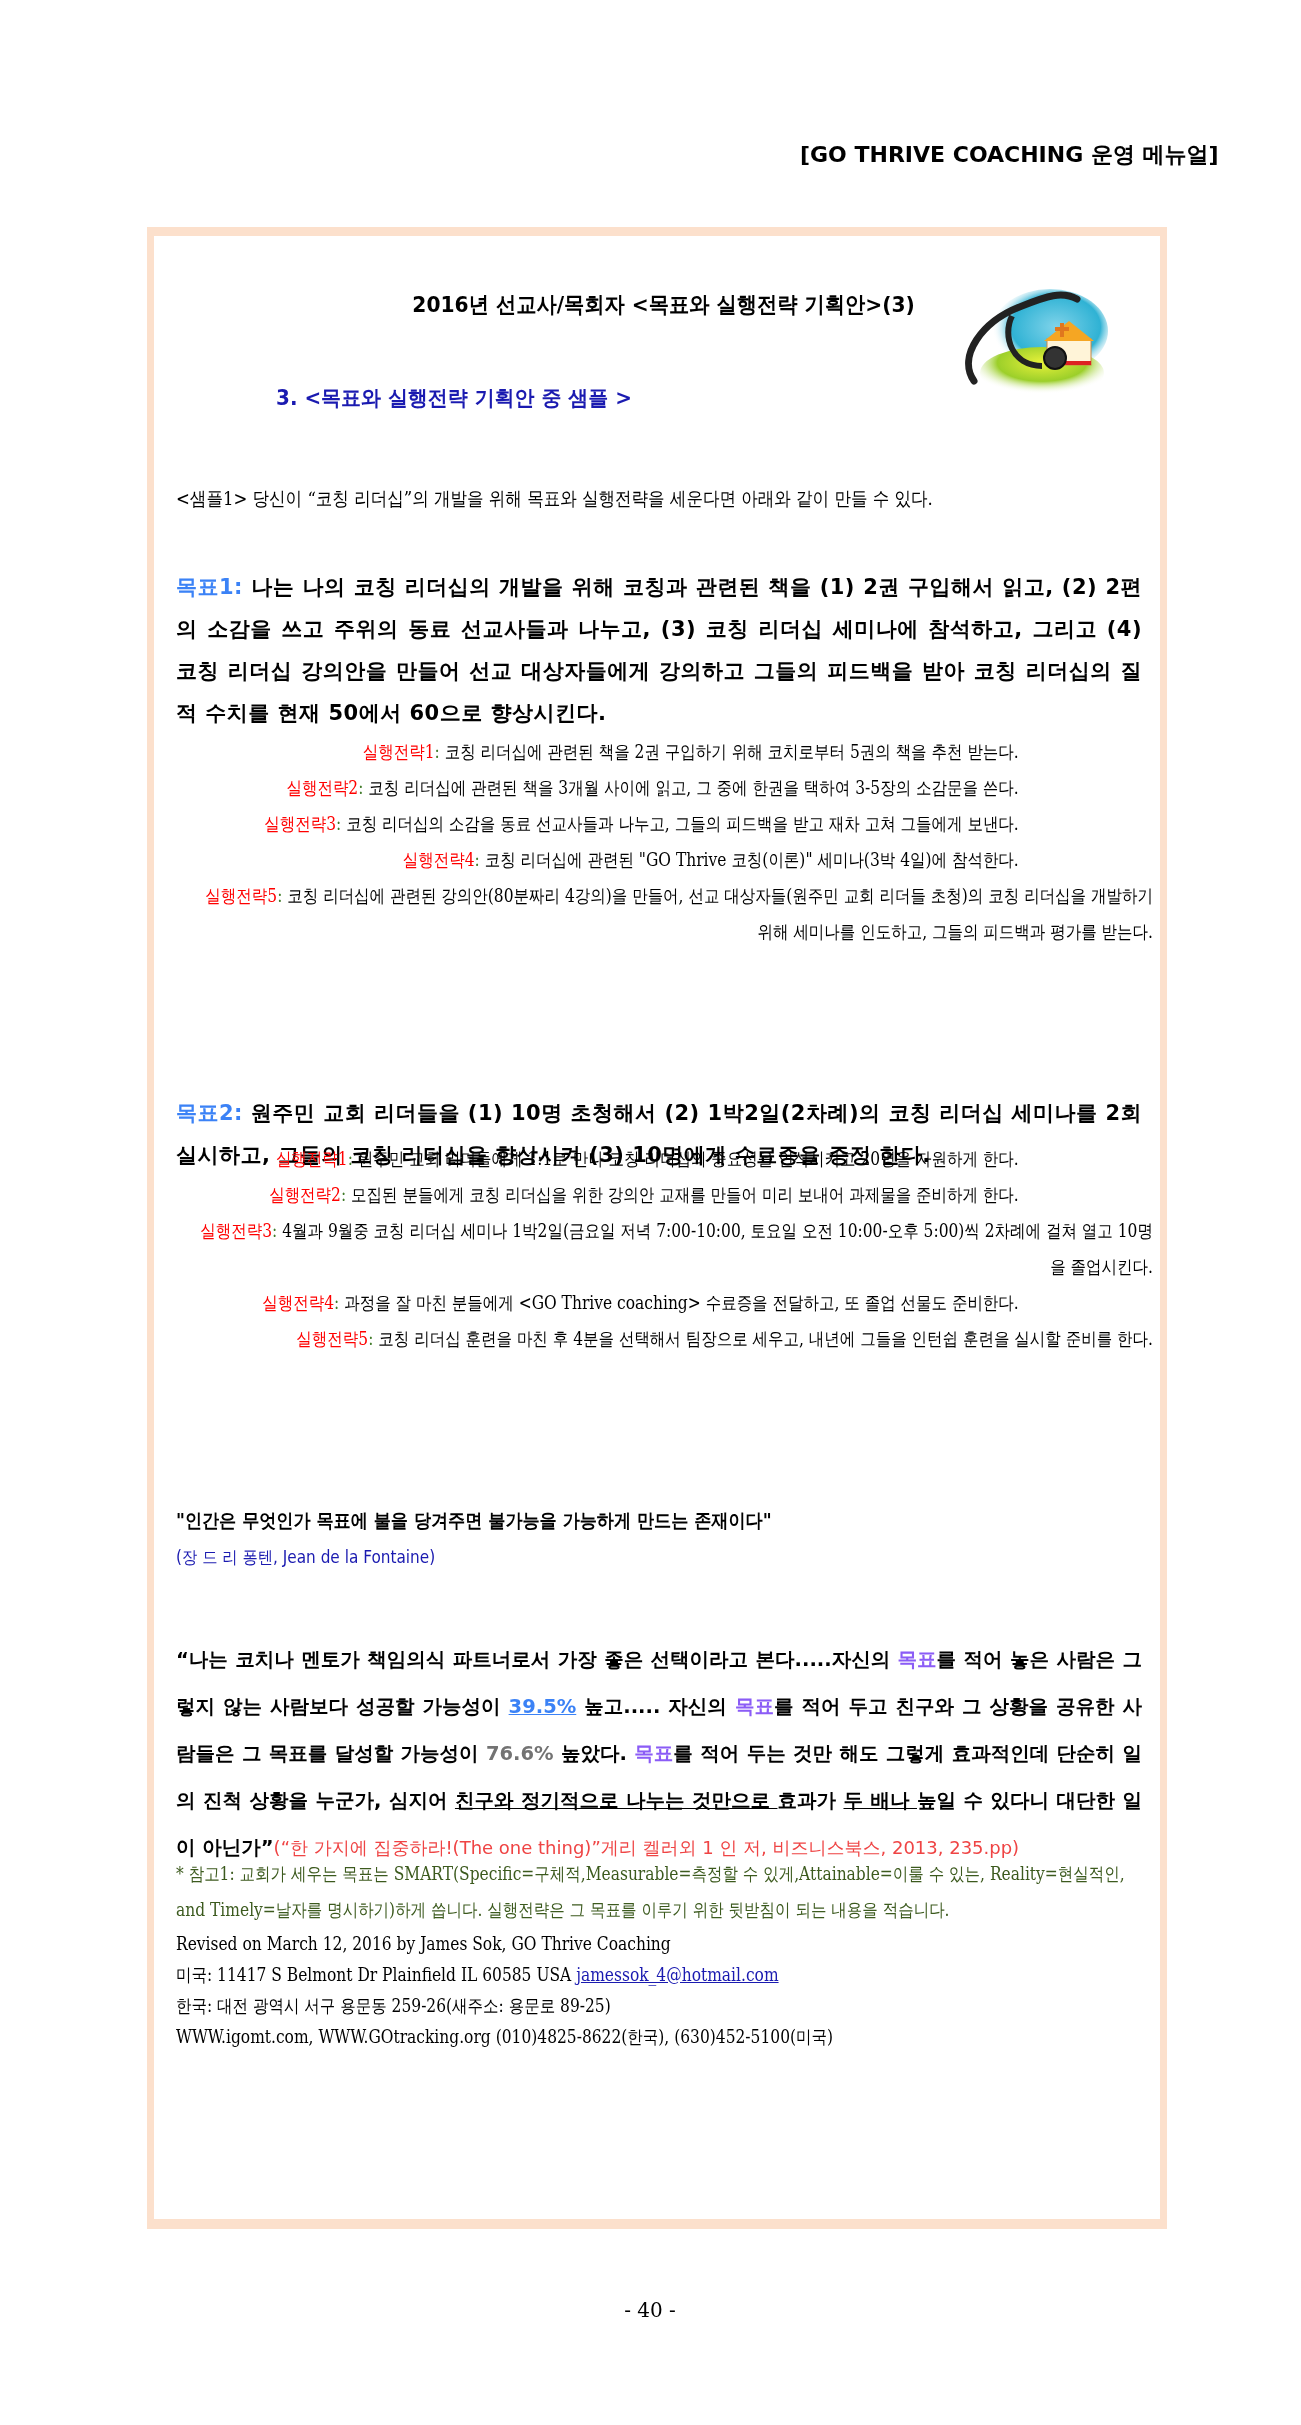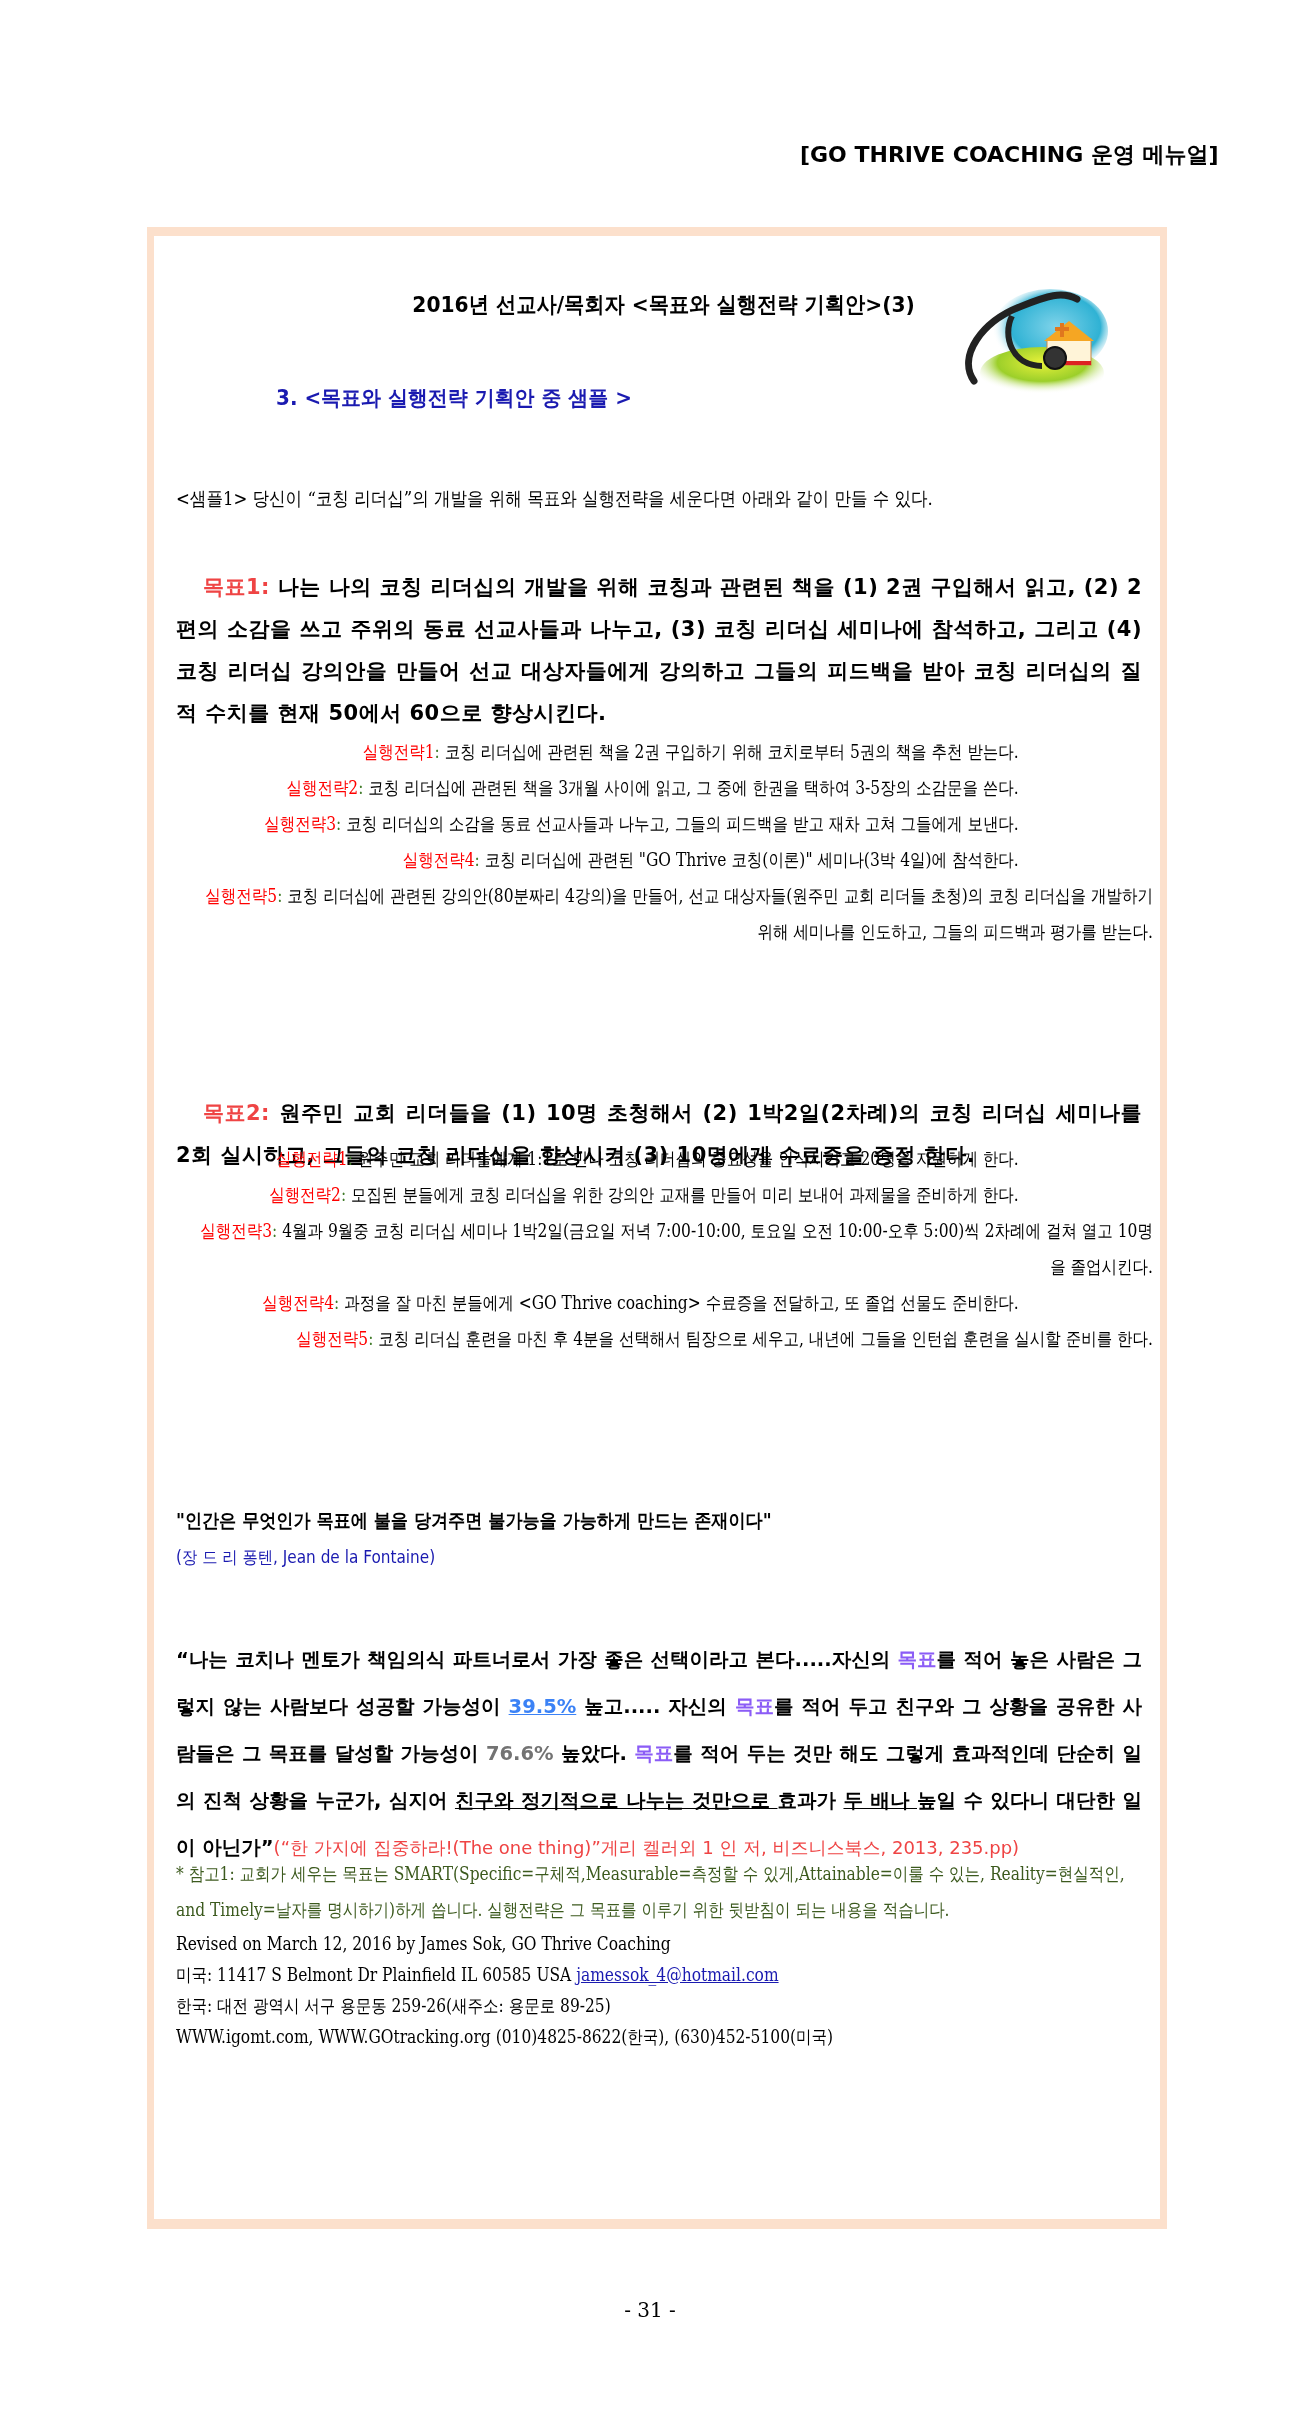--- a/index.html
+++ b/index.html
@@ -33,21 +33,21 @@
     }
     .sample {
       position: absolute; left: 0; top: 250px; font-size: 19px; white-space: nowrap;
       font-family: "DejaVu Serif", serif; transform: scaleX(0.87); transform-origin: left;
     }
     .goal {
       position: absolute; left: 0; width: 966px;
       font-size: 21px; font-weight: bold; line-height: 42px; text-align: justify;
       letter-spacing: 0.5px;
     }
-    .goal .lbl { color: #ef4444; margin-left: 27px; }
+    .goal .lbl { color: #3b82f6; }
     .strat { position: absolute; left: 12px; width: 966px; text-align: right; }
     .strat .row {
       font-family: "DejaVu Serif", serif; font-size: 18px; line-height: 36px;
       white-space: nowrap; transform: scaleX(0.86); transform-origin: left;
     }
     .strat .row.wrap { white-space: normal; width: 1122px; }
     .lbl-red { color: #ff0000; }
     .colon-green { color: #3f7a28; }
     .quote {
       position: absolute; left: 0; top: 1272px; font-size: 19px; font-weight: bold;
@@ -159,13 +159,13 @@
     <div class="footer-lines">
       <div> Revised on March  12, 2016 by James Sok, GO Thrive Coaching</div>
       <div><span>미국: 11417 S Belmont Dr Plainfield IL 60585  USA  </span><span class="email">jamessok_4@hotmail.com</span></div>
       <div>한국: 대전 광역시 서구 용문동 259-26(새주소: 용문로 89-25)</div>
       <div>WWW.igomt.com, WWW.GOtracking.org   (010)4825-8622(한국), (630)452-5100(미국)</div>
     </div>
 
   </div>
 </div>
 
-<div class="page-number">- 31 -</div>
+<div class="page-number">- 40 -</div>
 
 </body></html>

